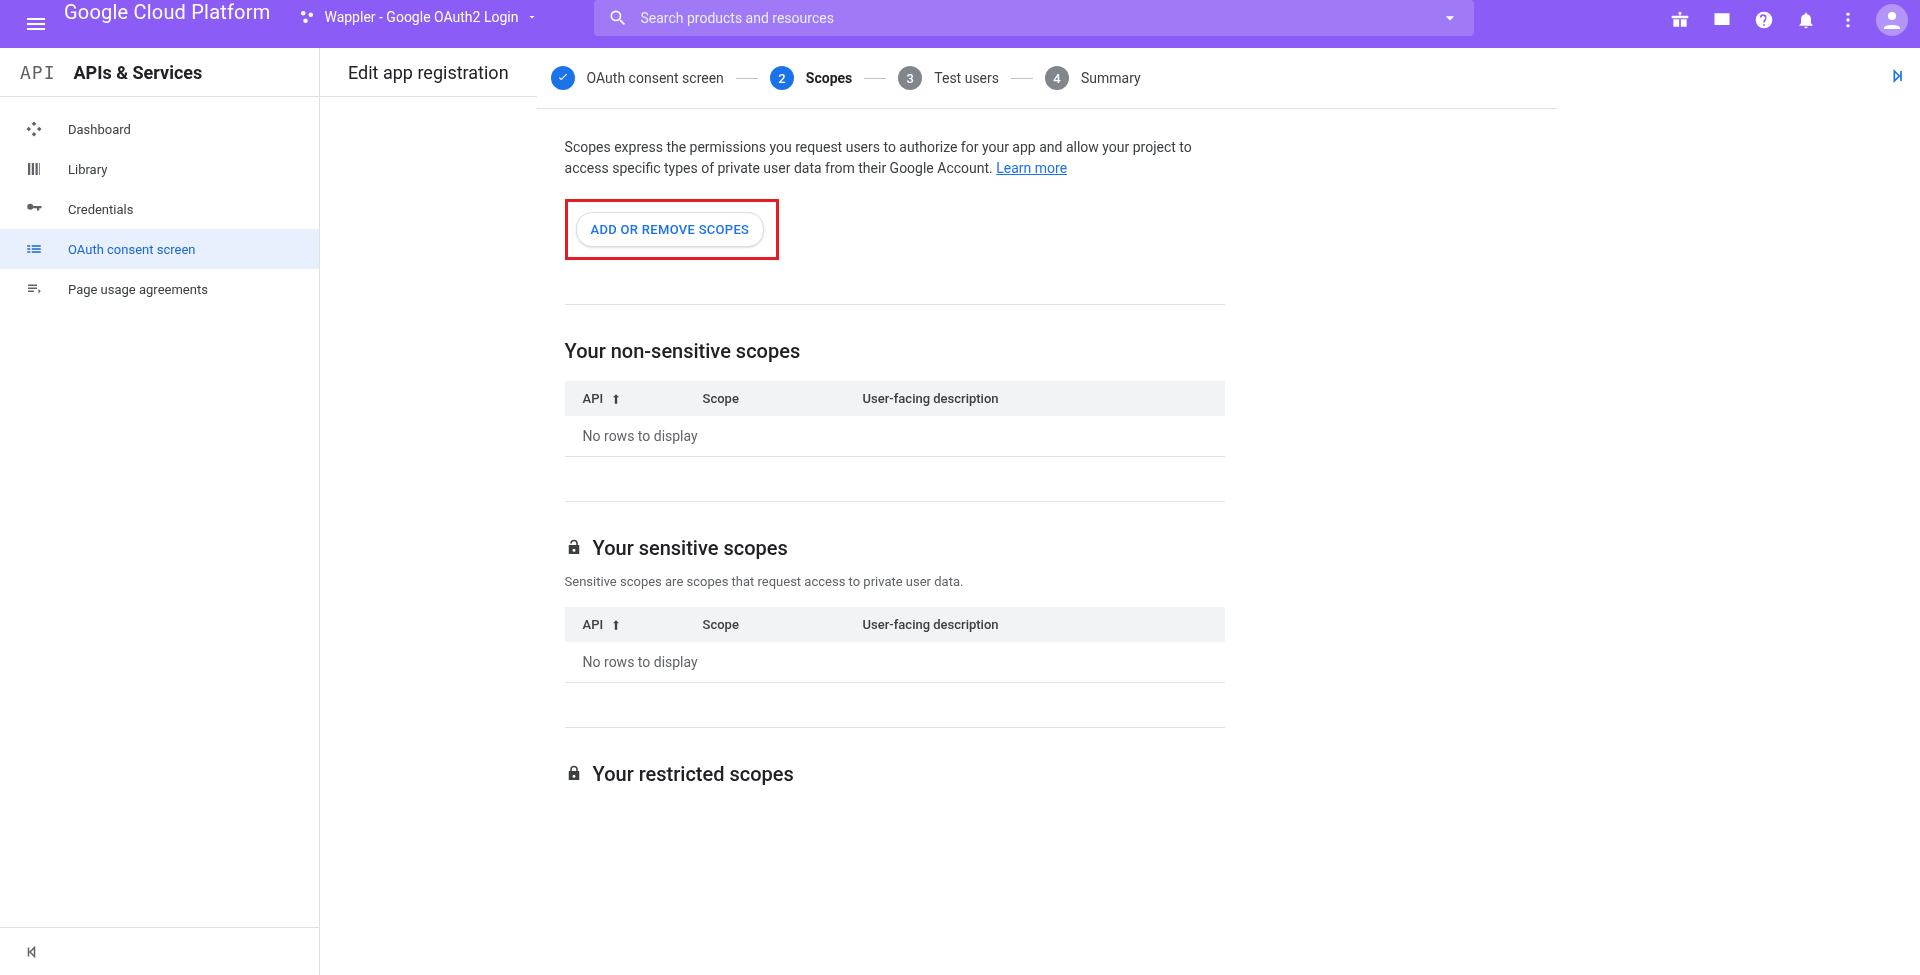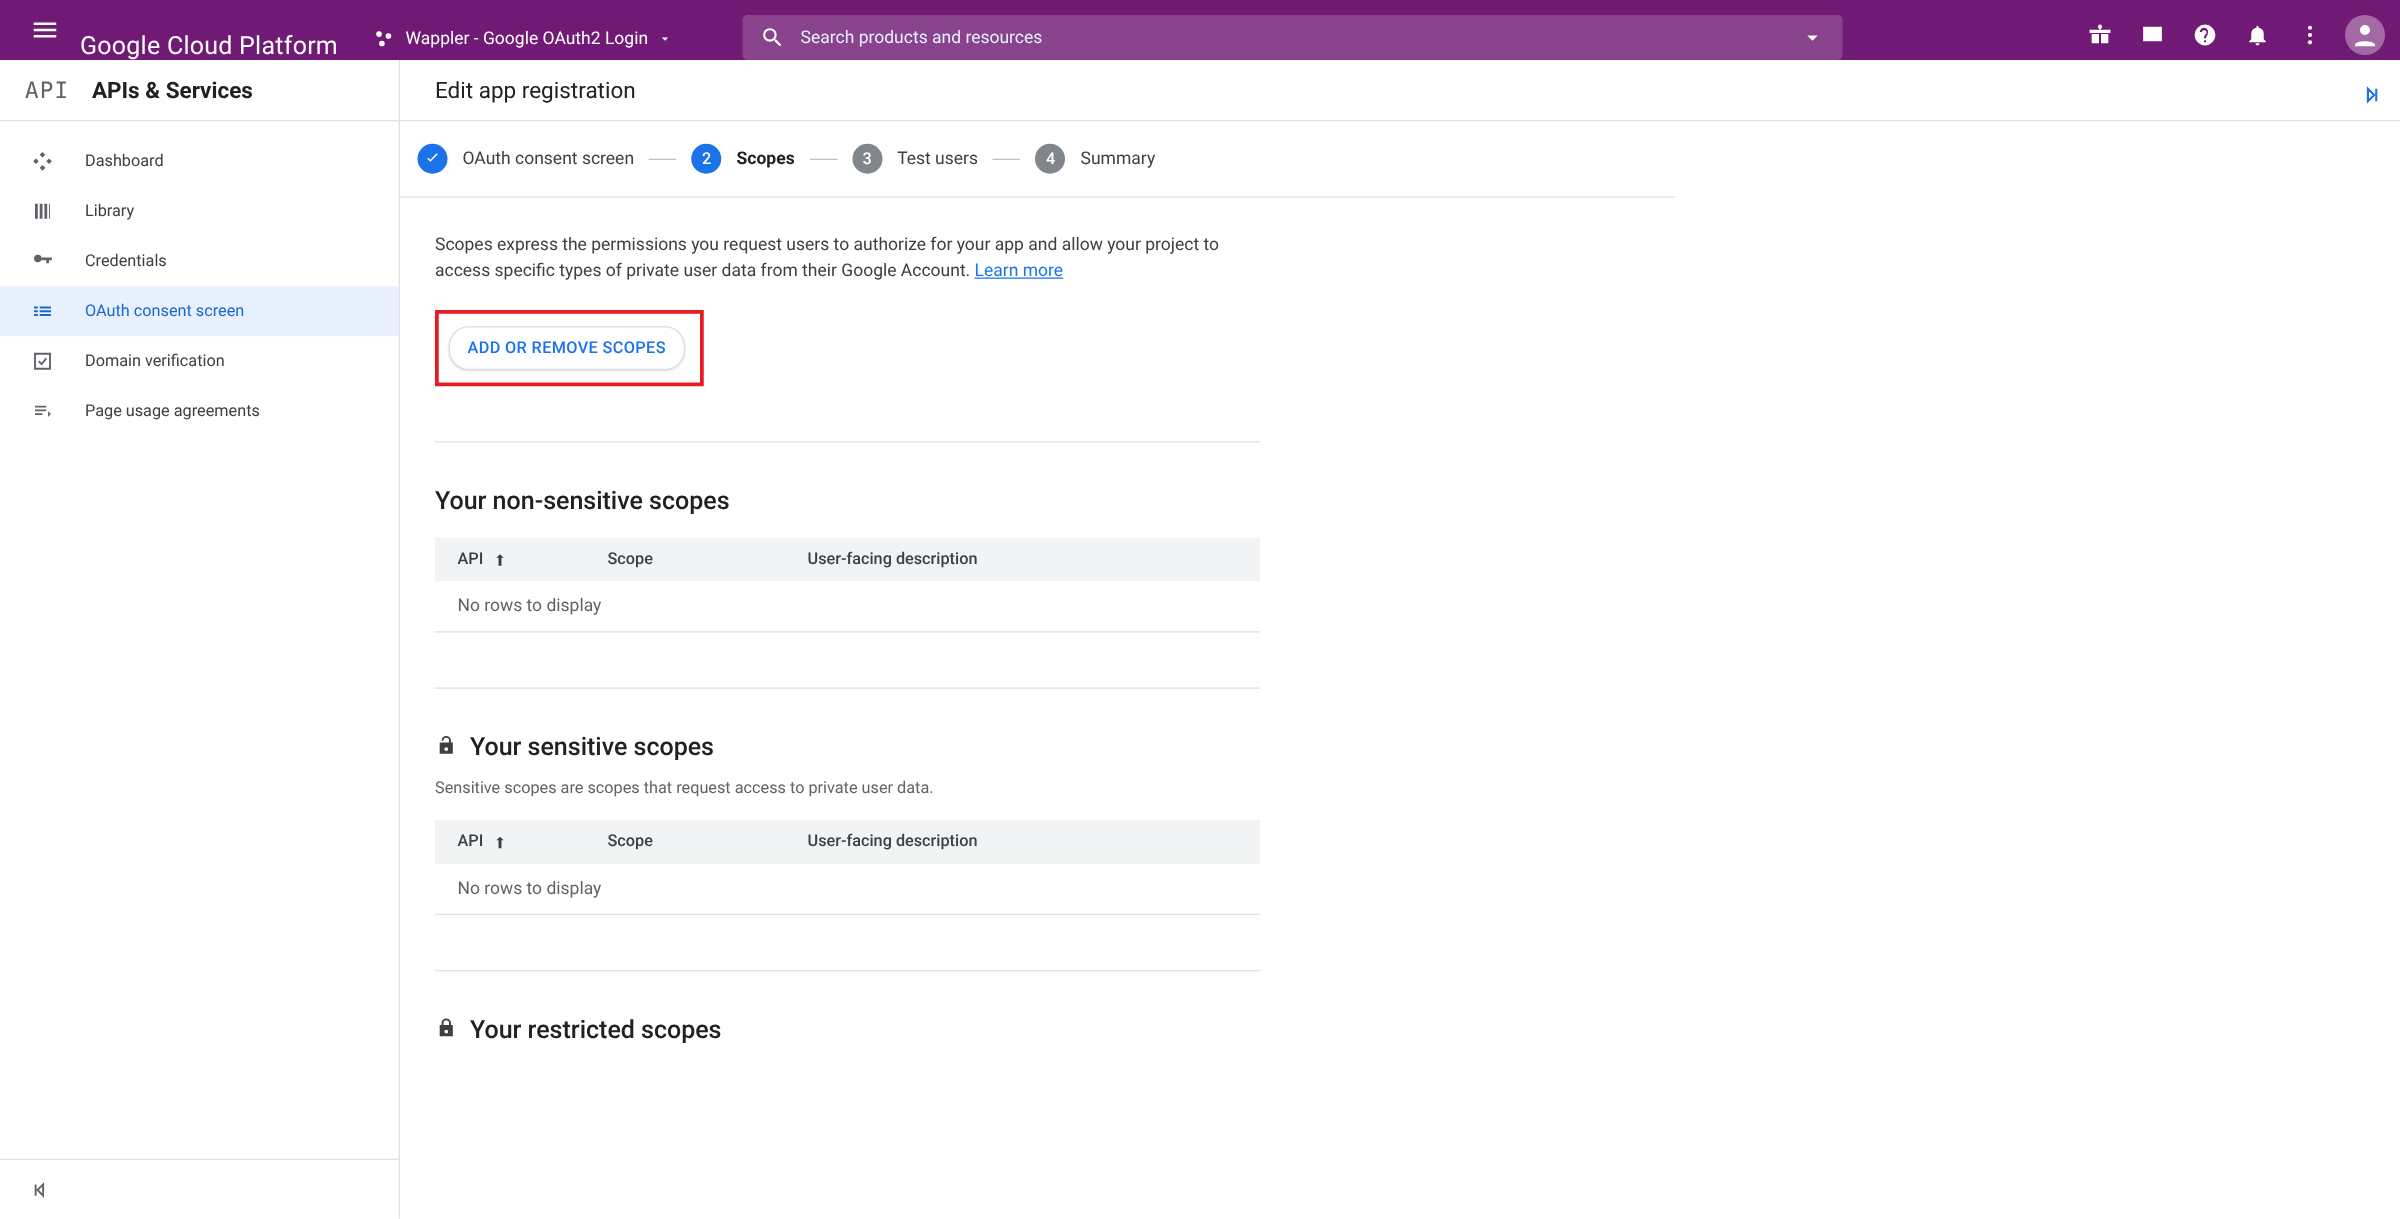--- a/index.html
+++ b/index.html
@@ -1,17 +1,17 @@
 <!DOCTYPE html>
 <html><head>
 <meta charset="utf-8">
 <style>
 *{box-sizing:border-box;margin:0;padding:0;font-family:Roboto,"Helvetica Neue",Arial,sans-serif}
 body{width:1920px;height:975px;overflow:hidden;color:#202124;background:#fff}
-.topbar{height:48px;background:#701a75;display:flex;align-items:flex-end;color:#fff;padding:0 12px;position:relative;z-index:10}
+.topbar{height:48px;background:#8b5cf6;display:flex;align-items:flex-start;color:#fff;padding:0 12px;position:relative;z-index:10}
 .hamburger{width:48px;height:48px;display:flex;align-items:center;justify-content:center;cursor:pointer}
 .gcp-logo{font-size:20px;letter-spacing:.2px;margin-left:4px;white-space:nowrap}
 .gcp-logo .g{font-weight:400}
 .gcp-logo .cp{font-weight:400}
 .project-picker{display:flex;align-items:center;margin-left:28px;cursor:pointer;gap:8px;height:34px}
 .project-picker .dots{width:18px;height:18px}
 .project-picker .name{font-size:14px}
 .searchwrap{flex:1;margin:0 24px 0 56px;max-width:880px}
 .searchbox{height:36px;background:rgba(255,255,255,.18);border-radius:4px;display:flex;align-items:center;padding:0 14px;color:#fff}
 .searchbox input{background:transparent;border:0;outline:0;color:#fff;font-size:14px;flex:1;margin-left:12px}
@@ -24,21 +24,21 @@
 .sidehead{height:49px;display:flex;align-items:center;padding:0 20px;border-bottom:1px solid #e0e0e0;gap:18px}
 .sidehead .api{font-family:monospace;font-size:18px;letter-spacing:1px;color:#5f6368}
 .sidehead h1{font-size:18px;font-weight:700;color:#202124}
 .navlist{padding-top:12px;flex:1}
 .navitem{height:40px;display:flex;align-items:center;padding-left:24px;gap:24px;font-size:13px;color:#3c4043;cursor:pointer}
 .navitem.active{background:#e8f0fe;color:#1967d2}
 .navitem.active .navicon svg{fill:#1967d2}
 .navicon{width:20px;height:20px;display:flex;align-items:center;justify-content:center}
 .navicon svg{fill:#5f6368}
 .sidefoot{height:48px;border-top:1px solid #e0e0e0;display:flex;align-items:center;padding-left:24px}
-.main{flex:1;display:flex;flex-direction:column;min-width:0;position:relative}
+.main{flex:1;display:flex;flex-direction:row;min-width:0;position:relative}
 .mainhead{height:49px;border-bottom:1px solid #e0e0e0;display:flex;align-items:center;padding:0 28px}
 .mainhead h2{font-size:18px;font-weight:400}
 .scrollarea{flex:1;overflow-y:scroll;padding:0 0 40px 0}
 .stepper{display:flex;align-items:center;padding:18px 28px 18px 14px;border-bottom:1px solid #e0e0e0;gap:12px;max-width:1020px}
 .step{display:flex;align-items:center;gap:12px}
 .stepnum{width:24px;height:24px;border-radius:50%;display:flex;align-items:center;justify-content:center;font-size:13px;color:#fff;font-weight:500}
 .stepnum.done{background:#1a73e8}
 .stepnum.cur{background:#1a73e8}
 .stepnum.todo{background:#80868b}
 .steplabel{font-size:14px;color:#3c4043}
@@ -169,28 +169,20 @@
         <span class="navicon">
             <svg width="18" height="18" viewBox="0 0 24 24">
               <path d="M3 11h4v2H3zM3 15h4v2H3zM3 7h4v2H3zM9 7h12v2H9zM9 11h12v2H9zM9 15h12v2H9z"></path>
             </svg>
           </span>
         <span>OAuth consent screen</span>
       </div>
       <div class="navitem">
         <span class="navicon">
             <svg width="18" height="18" viewBox="0 0 24 24">
-              <path d="M4 4h16v16H4zM8 12l3 3 5-6" fill="none" stroke="#5f6368" stroke-width="2"></path>
-            </svg>
-          </span>
-        <span>Domain verification</span>
-      </div>
-      <div class="navitem">
-        <span class="navicon">
-            <svg width="18" height="18" viewBox="0 0 24 24">
               <path d="M4 6h12v2H4zM4 10h12v2H4zM4 14h8v2H4zM18 12l3 3-3 3"></path>
             </svg>
           </span>
         <span>Page usage agreements</span>
       </div>
     </div>
     <div class="sidefoot">
       <svg width="18" height="18" viewBox="0 0 24 24" fill="#5f6368">
           <path d="M14 6l-6 6 6 6zM6 6v12" stroke="#5f6368" stroke-width="2" fill="none"></path>
         </svg>

